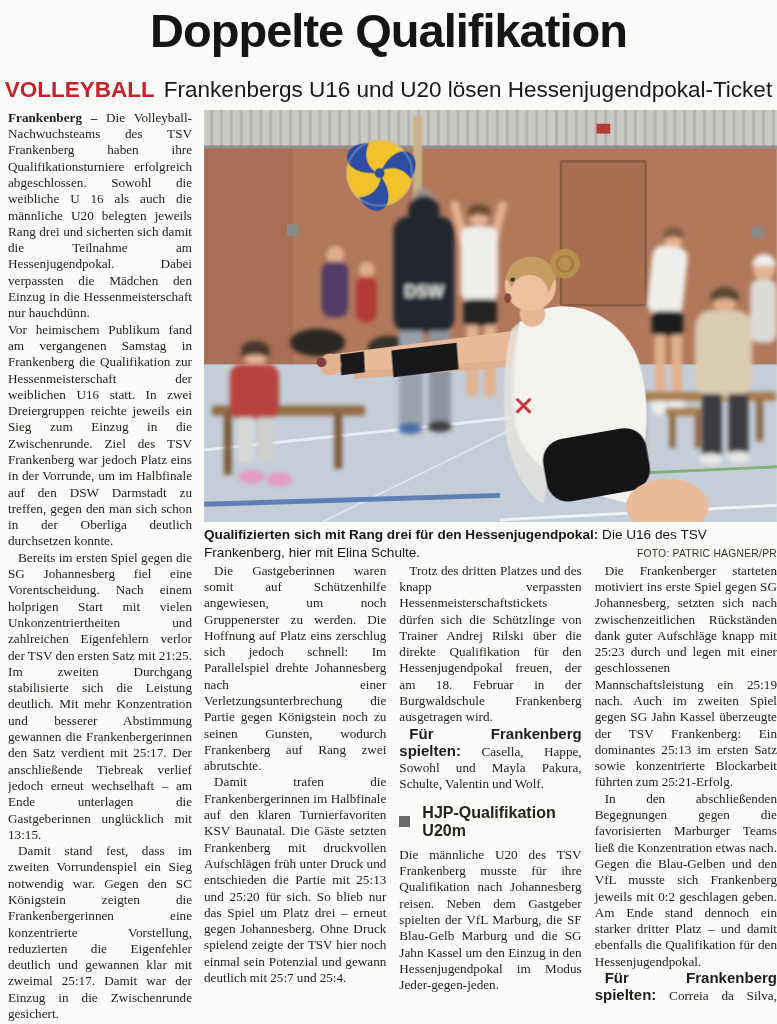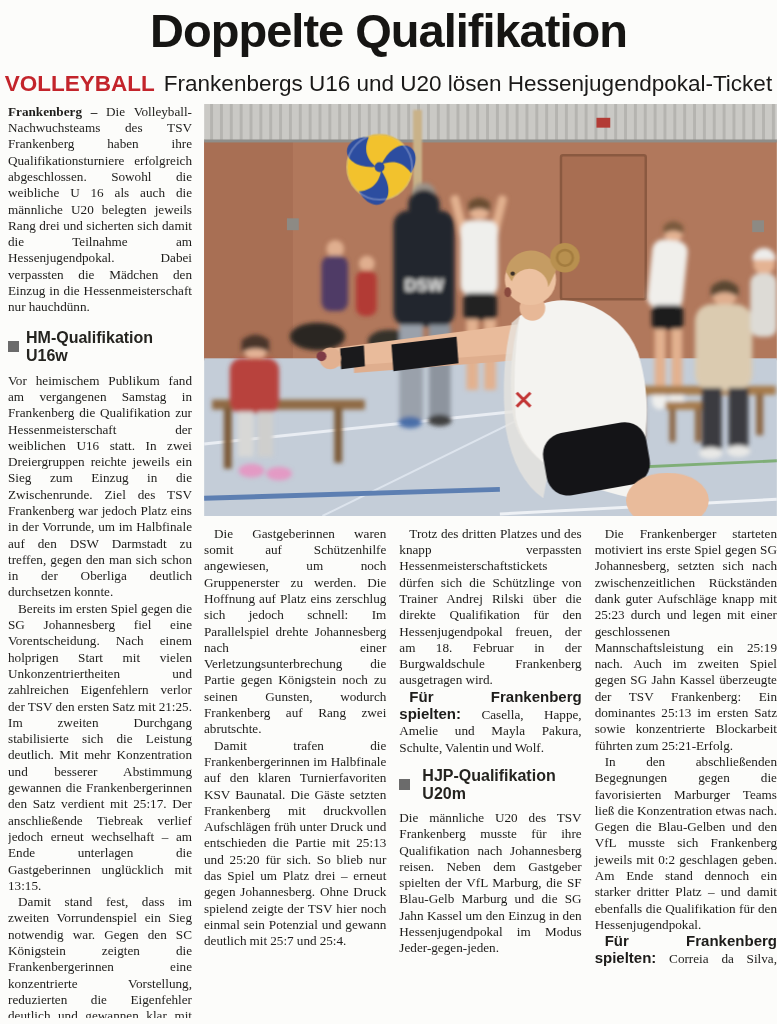--- a/index.html
+++ b/index.html
@@ -17,21 +17,21 @@
   .page{padding-top:4px;}
   
   .head{ text-align:center; }
   h1.headline{
     margin:2px 0 0 0;
     font-family:"Liberation Sans", sans-serif;
     font-weight:bold;font-size:47px;line-height:1.08;
     letter-spacing:-1px;color:#161513;
   }
   .deck{
-    margin-top:13px;
+    margin-top:19px;
     font-family:"Liberation Sans", sans-serif;
     font-size:22.5px;line-height:1.2;color:#1a1918;
   }
   .kicker{color:var(--accent-red);font-weight:bold;margin-right:9px;}
   
   .content{display:flex;padding-left:8px;margin-top:7px;}
   .col1{width:184px;flex:none;margin-right:12px;height:914px;overflow:hidden;}
   .rightarea{width:573px;flex:none;}
   
   p{ margin:0;font-size:13.2px;line-height:16.3px;text-align:justify;
@@ -55,45 +55,41 @@
     font-size:13.6px;line-height:1.32;color:#171614;
     padding-right:2px;
   }
   .cap-bold{font-weight:bold;}
   .credit{
     position:absolute;right:0;bottom:1px;
     font-size:10.4px;color:#343330;letter-spacing:0.2px;
   }
   
   .cols3{
-    margin-top:10px;height:446px;overflow:hidden;
+    margin-top:1px;height:446px;overflow:hidden;
     column-count:3;column-gap:13px;column-fill:auto;
   }
   .cols3 h2.section{margin:11px 0 7px 0;gap:12px;}
 </style>
 </head>
 <body>
 
 <div class="page">
 
   <header class="head">
     <h1 class="headline">Doppelte Qualifikation</h1>
     <div class="deck">
       <span class="kicker">VOLLEYBALL</span><span>Frankenbergs U16 und U20 lösen Hessenjugendpokal-Ticket</span>
     </div>
   </header>
 
   <div class="content">
 
     <div class="col1">
       <p><span class="lead-loc">Frankenberg –</span><span> Die Volleyball-Nachwuchsteams des TSV Frankenberg haben ihre Qualifikationsturniere erfolgreich abgeschlossen. Sowohl die weibliche U 16 als auch die männliche U20 belegten jeweils Rang drei und sicherten sich damit die Teilnahme am Hessenjugendpokal. Dabei verpassten die Mädchen den Einzug in die Hessenmeisterschaft nur hauchdünn.</span></p>
-      <h2 class="section">
-        <span class="sq"></span>
-        <span>HM-Qualifikation U16w</span>
-      </h2>
       <p>Vor heimischem Publikum fand am vergangenen Samstag in Frankenberg die Qualifikation zur Hessenmeisterschaft der weiblichen U16 statt. In zwei Dreiergruppen reichte jeweils ein Sieg zum Einzug in die Zwischenrunde. Ziel des TSV Frankenberg war jedoch Platz eins in der Vorrunde, um im Halbfinale auf den DSW Darmstadt zu treffen, gegen den man sich schon in der Oberliga deutlich durchsetzen konnte.</p>
       <p class="ind">Bereits im ersten Spiel gegen die SG Johannesberg fiel eine Vorentscheidung. Nach einem holprigen Start mit vielen Unkonzentriertheiten und zahlreichen Eigenfehlern verlor der TSV den ersten Satz mit 21:25. Im zweiten Durchgang stabilisierte sich die Leistung deutlich. Mit mehr Konzentration und besserer Abstimmung gewannen die Frankenbergerinnen den Satz verdient mit 25:17. Der anschließende Tiebreak verlief jedoch erneut wechselhaft – am Ende unterlagen die Gastgeberinnen unglücklich mit 13:15.</p>
       <p class="ind">Damit stand fest, dass im zweiten Vorrundenspiel ein Sieg notwendig war. Gegen den SC Königstein zeigten die Frankenbergerinnen eine konzentrierte Vorstellung, reduzierten die Eigenfehler deutlich und gewannen klar mit zweimal 25:17. Damit war der Einzug in die Zwischenrunde gesichert.</p>
     </div>
 
     <div class="rightarea">
 
       <figure>
         <svg viewBox="0 0 581 418" width="573" height="412" role="img">
           <defs>
@@ -234,27 +230,31 @@
             <g fill="#2c4da0">
               <path d="M2,-3 C18,-36 48,-22 32,6 C22,-8 10,-6 2,-3 Z"></path>
               <path d="M2,-3 C18,-36 48,-22 32,6 C22,-8 10,-6 2,-3 Z" transform="rotate(120)"></path>
               <path d="M2,-3 C18,-36 48,-22 32,6 C22,-8 10,-6 2,-3 Z" transform="rotate(240)"></path>
               <circle r="5"></circle>
             </g>
             <circle r="33" fill="none" stroke="#ffffff" stroke-opacity="0.25" stroke-width="2"></circle>
           </g>
         </svg>
 
+        <figcaption>
+          <span class="cap-bold">Qualifizierten sich mit Rang drei für den Hessenjugendpokal:</span><span> Die U16 des TSV Frankenberg, hier mit Elina Schulte.</span>
+          <span class="credit">FOTO: PATRIC HAGNER/PR</span>
+        </figcaption>
       </figure>
 
       <div class="cols3">
         <p class="ind">Die Gastgeberinnen waren somit auf Schützenhilfe angewiesen, um noch Gruppenerster zu werden. Die Hoffnung auf Platz eins zerschlug sich jedoch schnell: Im Parallelspiel drehte Johannesberg nach einer Verletzungsunterbrechung die Partie gegen Königstein noch zu seinen Gunsten, wodurch Frankenberg auf Rang zwei abrutschte.</p>
         <p class="ind">Damit trafen die Frankenbergerinnen im Halbfinale auf den klaren Turnierfavoriten KSV Baunatal. Die Gäste setzten Frankenberg mit druckvollen Aufschlägen früh unter Druck und entschieden die Partie mit 25:13 und 25:20 für sich. So blieb nur das Spiel um Platz drei – erneut gegen Johannesberg. Ohne Druck spielend zeigte der TSV hier noch einmal sein Potenzial und gewann deutlich mit 25:7 und 25:4.</p>
         <p class="ind">Trotz des dritten Platzes und des knapp verpassten Hessenmeisterschaftstickets dürfen sich die Schützlinge von Trainer Andrej Rilski über die direkte Qualifikation für den Hessenjugendpokal freuen, der am 18. Februar in der Burgwaldschule Frankenberg ausgetragen wird.</p>
-        <p class="ind"><span class="roster-label">Für Frankenberg spielten:</span><span> Casella, Happe, Amelie und Mayla Pakura, Schulte, Valentin und Wolf.</span></p>
+        <p class="ind"><span class="roster-label">Für Frankenberg spielten:</span><span> Casella, Happe, Sowohl und Mayla Pakura, Schulte, Valentin und Wolf.</span></p>
 
         <h2 class="section">
           <span class="sq"></span>
           <span>HJP-Qualifikation U20m</span>
         </h2>
         <p>Die männliche U20 des TSV Frankenberg musste für ihre Qualifikation nach Johannesberg reisen. Neben dem Gastgeber spielten der VfL Marburg, die SF Blau-Gelb Marburg und die SG Jahn Kassel um den Einzug in den Hessenjugendpokal im Modus Jeder-gegen-jeden.</p>
         <p class="ind">Die Frankenberger starteten motiviert ins erste Spiel gegen SG Johannesberg, setzten sich nach zwischenzeitlichen Rückständen dank guter Aufschläge knapp mit 25:23 durch und legen mit einer geschlossenen Mannschaftsleistung ein 25:19 nach. Auch im zweiten Spiel gegen SG Jahn Kassel überzeugte der TSV Frankenberg: Ein dominantes 25:13 im ersten Satz sowie konzentrierte Blockarbeit führten zum 25:21-Erfolg.</p>
         <p class="ind">In den abschließenden Begegnungen gegen die favorisierten Marburger Teams ließ die Konzentration etwas nach. Gegen die Blau-Gelben und den VfL musste sich Frankenberg jeweils mit 0:2 geschlagen geben. Am Ende stand dennoch ein starker dritter Platz – und damit ebenfalls die Qualifikation für den Hessenjugendpokal.</p>
         <p class="ind"><span class="roster-label">Für Frankenberg spielten:</span><span> Correia da Silva, Drössler, Heinze, Münch, Ochse, Louis und Lukas Prima, Tkacenko und Wohlfahrt.</span></p>
       </div>

